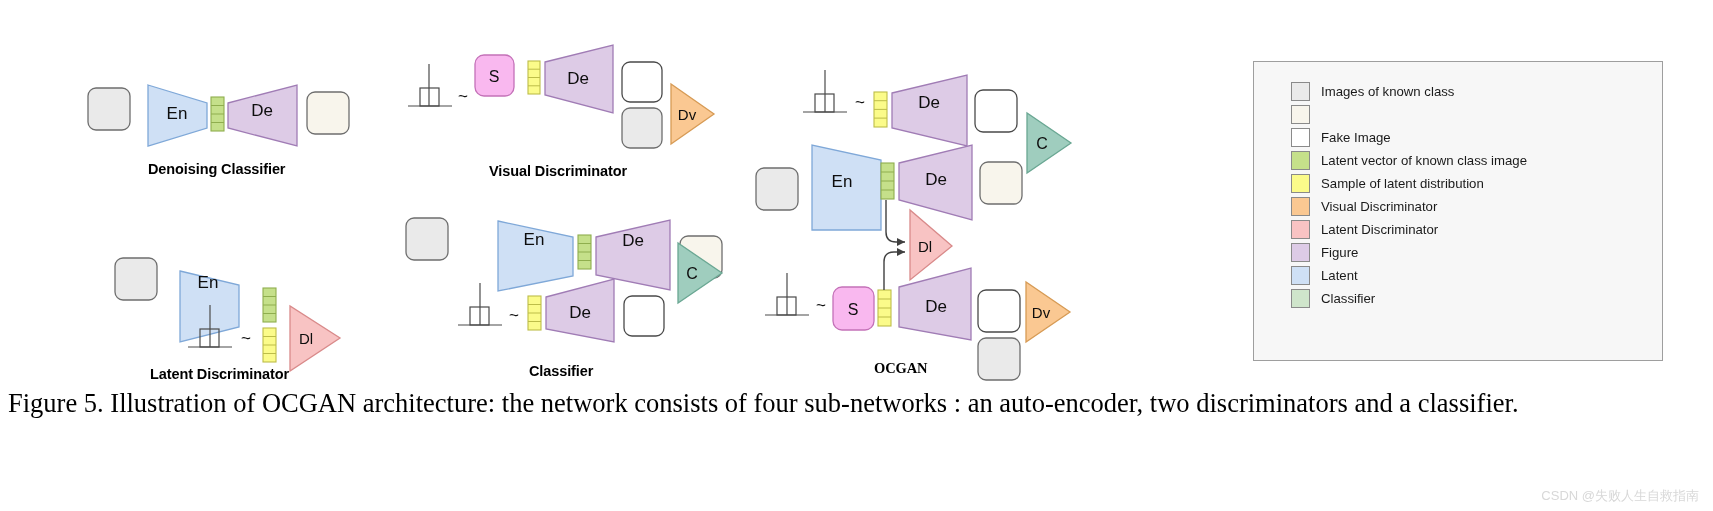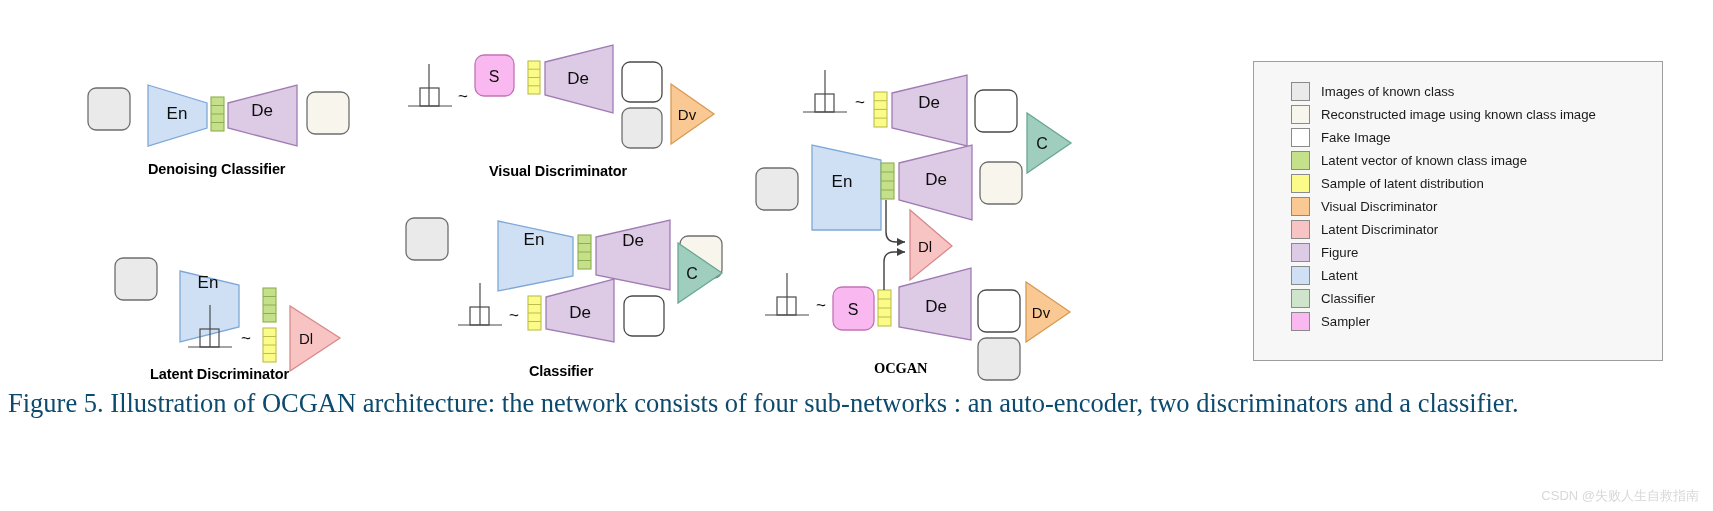--- a/index.html
+++ b/index.html
@@ -36,21 +36,21 @@
     letter-spacing: -0.1px;
   }
   .caption {
     position: absolute;
     left: 8px;
     top: 386px;
     width: 1680px;
     font-family: "Liberation Serif", serif;
     font-size: 26.5px;
     line-height: 1.33;
-    color: #0c4a6e;
+    color: #000000;
     text-align: justify;
     text-align-last: left;
   }
   .watermark {
     position: absolute;
     right: 14px;
     bottom: 6px;
     font-family: "Liberation Sans", sans-serif;
     font-size: 13px;
     color: #d8d8d8;
@@ -276,21 +276,20 @@
   <div class="panel-title" style="left:874px; top:360px;font-family:Liberation Serif, serif;">OCGAN</div>
 
   <div class="legend-box"></div>
   <div class="legend-list" id="legend-list">
       <div class="legend-row">
         <span class="legend-swatch" style="background: rgb(234, 234, 234);"></span>
         <span class="legend-label">Images of known class</span>
       </div>
       <div class="legend-row">
         <span class="legend-swatch" style="background: rgb(248, 245, 236);"></span>
-        <span class="legend-label">Reconstructed image using known class image</span>
       </div>
       <div class="legend-row">
         <span class="legend-swatch" style="background: rgb(255, 255, 255);"></span>
         <span class="legend-label">Fake Image</span>
       </div>
       <div class="legend-row">
         <span class="legend-swatch" style="background: rgb(197, 224, 138);"></span>
         <span class="legend-label">Latent vector of known class image</span>
       </div>
       <div class="legend-row">
@@ -310,22 +309,18 @@
         <span class="legend-label">Figure</span>
       </div>
       <div class="legend-row">
         <span class="legend-swatch" style="background: rgb(207, 224, 245);"></span>
         <span class="legend-label">Latent</span>
       </div>
       <div class="legend-row">
         <span class="legend-swatch" style="background: rgb(207, 229, 203);"></span>
         <span class="legend-label">Classifier</span>
       </div>
-      <div class="legend-row">
-        <span class="legend-swatch" style="background: rgb(249, 184, 239);"></span>
-        <span class="legend-label">Sampler</span>
-      </div>
     </div>
 
   <div class="caption">Figure 5. Illustration of OCGAN architecture:  the network consists of four sub-networks :  an auto-encoder, two discriminators and a classifier.</div>
   <div class="watermark">CSDN @失败人生自救指南</div>
 
 </div>
 
 </body></html>

